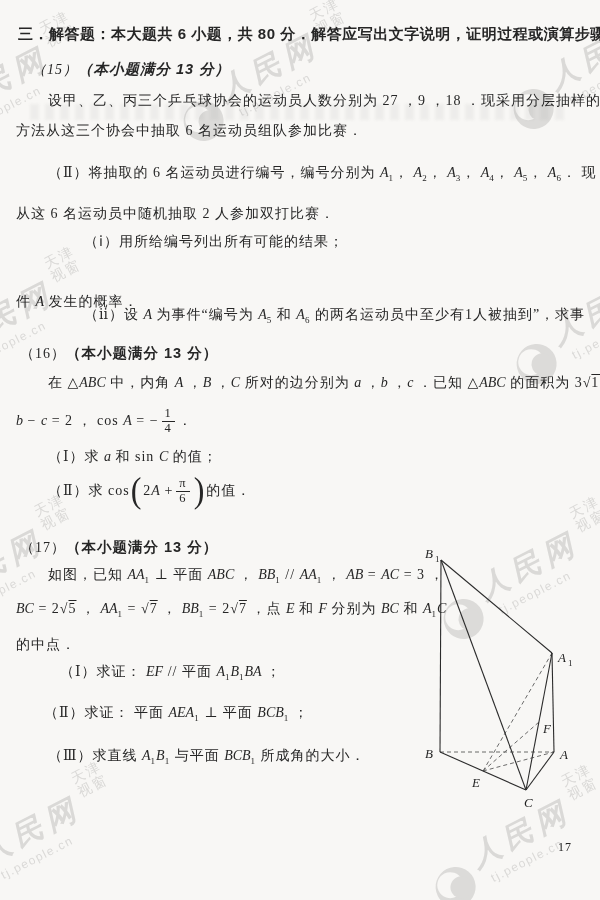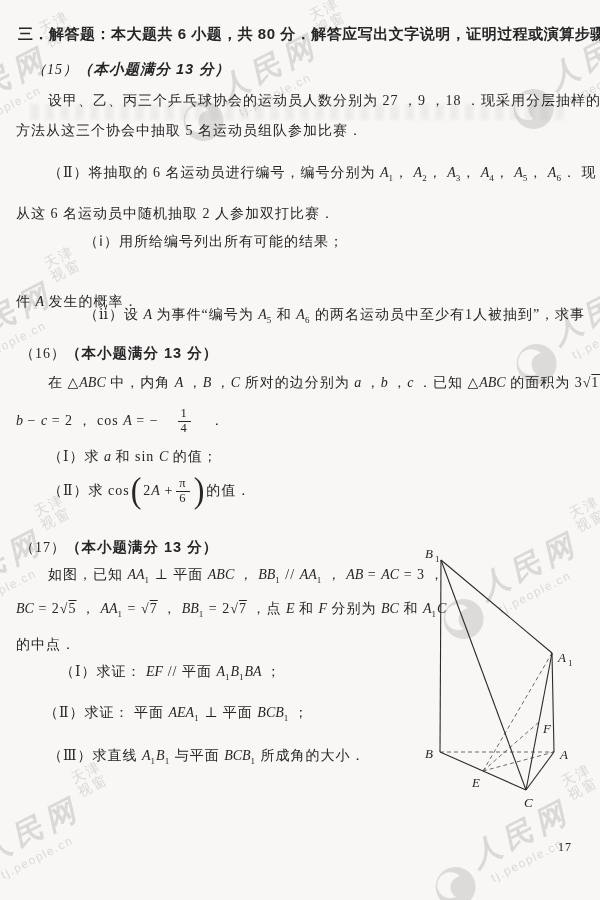--- a/index.html
+++ b/index.html
@@ -157,32 +157,32 @@
   </div>
 
   <div class="bleed"></div>
 
   <div class="tl bold sec" style="left:18px; top:25px;">三．解答题：本大题共 6 小题，共 80 分．解答应写出文字说明，证明过程或演算步骤．</div>
 
   <div class="tl" style="left:32px; top:60px;font-style:italic;">
     <span>（15）</span><span class="bold">（本小题满分 13 分）</span>
   </div>
   <div class="tl" style="left:48px; top:92px;">设甲、乙、丙三个乒乓球协会的运动员人数分别为 27 ，9 ，18 ．现采用分层抽样的</div>
-  <div class="tl" style="left:16px; top:122px;">方法从这三个协会中抽取 5 名运动员组队参加比赛．</div>
+  <div class="tl" style="left:16px; top:122px;">方法从这三个协会中抽取 6 名运动员组队参加比赛．</div>
   <div class="tl" style="left:48px; top:164px;text-align:right;">（Ⅱ）将抽取的 6 名运动员进行编号，编号分别为 <i>A</i><sub>1</sub>， <i>A</i><sub>2</sub>， <i>A</i><sub>3</sub>， <i>A</i><sub>4</sub>， <i>A</i><sub>5</sub>， <i>A</i><sub>6</sub>． 现</div>
   <div class="tl" style="left:16px; top:205px;">从这 6 名运动员中随机抽取 2 人参加双打比赛．</div>
   <div class="tl" style="left:84px; top:233px;font-family:Liberation Serif, serif;">（ⅰ）用所给编号列出所有可能的结果；</div>
   <div class="tl" style="left:84px; top:258px;margin-top:48px;">（ⅱ）设 <i>A</i> 为事件“编号为 <i>A</i><sub>5</sub> 和 <i>A</i><sub>6</sub> 的两名运动员中至少有1人被抽到”，求事</div>
   <div class="tl" style="left:16px; top:293px;">件 <i>A</i> 发生的概率．</div>
 
   <div class="tl" style="left:20px; top:344px;">
     <span>（16）</span><span class="bold">（本小题满分 13 分）</span>
   </div>
   <div class="tl" style="left:48px; top:374px;">在 △<i>ABC</i> 中，内角 <i>A</i> ，<i>B</i> ，<i>C</i> 所对的边分别为 <i>a</i> ，<i>b</i> ，<i>c</i> ．已知 △<i>ABC</i> 的面积为 3√<span class="ol">15</span> ，</div>
-  <div class="tl mrow" style="left:16px; top:398px; height:46px;gap:16px;">
+  <div class="tl mrow" style="left:16px; top:398px; height:46px;">
     <span><i>b</i> − <i>c</i> = 2 ，  cos <i>A</i> = −</span>
     <span class="frac">
       <span class="fn">1</span>
       <span>4</span>
     </span>
     <span>．</span>
   </div>
   <div class="tl" style="left:48px; top:448px;">（Ⅰ）求 <i>a</i> 和 sin <i>C</i> 的值；</div>
   <div class="tl mrow" style="left:48px; top:470px; height:42px;">
     <span>（Ⅱ）求 cos</span>

